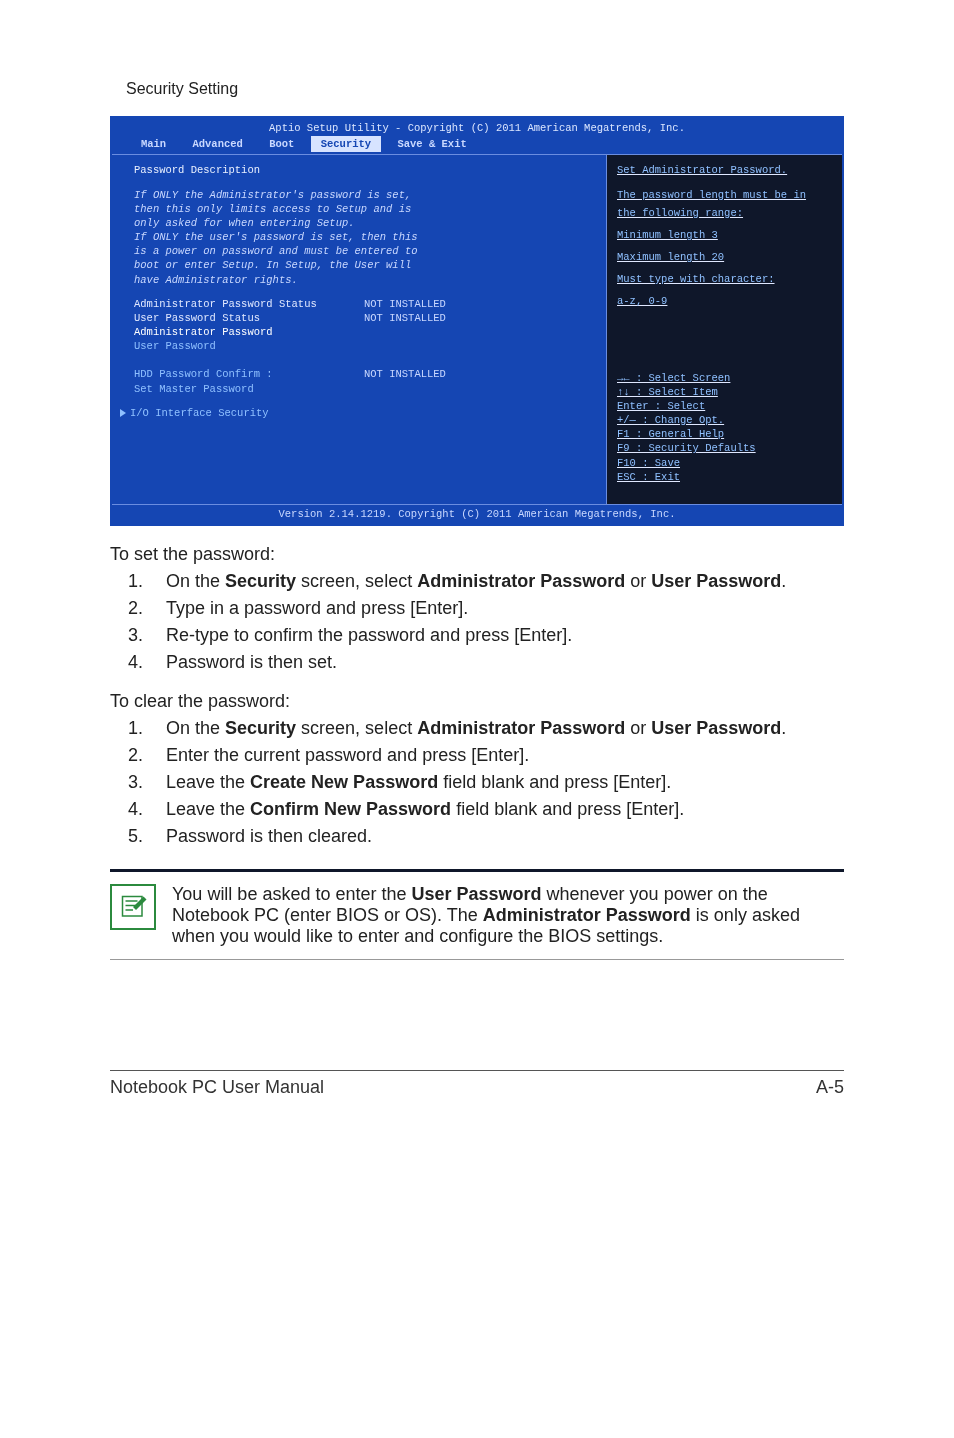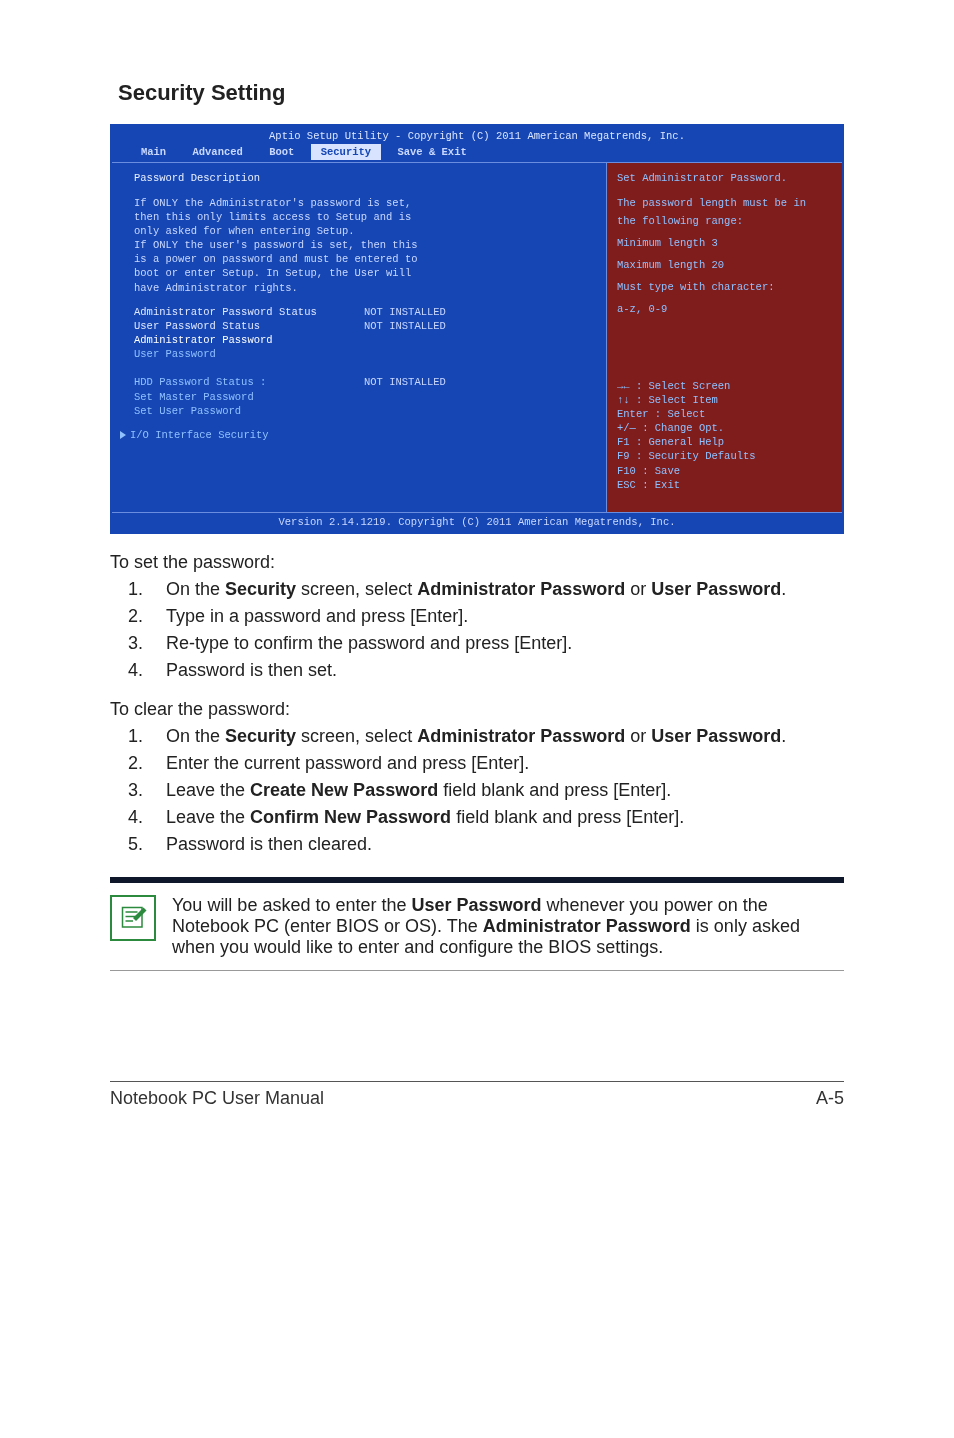--- a/index.html
+++ b/index.html
@@ -7,23 +7,23 @@
     padding: 0;
     background: #fff;
     font-family: "Segoe UI", Arial, sans-serif;
     color: #222;
     width: 954px;
   }
   .page {
     padding: 80px 110px 40px 110px;
   }
   h2.heading {
-    font-size: 22px;
-    font-weight: 700;
-    margin: 0 0 18px 8px;
+    font-size: 16px;
+    font-weight: 400;
+    margin: 0 0 18px 16px;
   }
   .bios {
     border: 2px solid #1546b3;
     background: #1546b3;
     font-family: "Courier New", monospace;
     font-size: 10.5px;
     color: #e0e8ff;
     line-height: 1.35;
   }
   .bios-title {
@@ -51,25 +51,26 @@
     border-top: 1px solid #6a8de0;
   }
   .bios-left {
     flex: 1;
     background: #1546b3;
     padding: 8px 12px 20px 22px;
     border-right: 1px solid #6a8de0;
   }
   .bios-right {
     width: 215px;
-    background: #7f1d1d;
+    background: #0f172a;
     padding: 8px 10px 20px 10px;
+    text-decoration: underline;
   }
   .bios-left .hdr { color: #e9f0ff; margin-bottom: 4px; }
-  .bios-left .desc { color: #c9d8ff; }
+  .bios-left .desc { color: #c9d8ff; font-style: italic; }
   .bios-left .kv { display: flex; }
   .bios-left .kv .k { width: 230px; }
   .bios-left .kv .v { color: #c9d8ff; }
   .bios-left .hl { color: #fff; }
   .bios-left .blue { color: #8fc0ff; }
   .bios-right .t { color: #8fc0ff; margin-bottom: 4px; }
   .bios-right .b { color: #8fc0ff; }
   .bios-right .sep { height: 58px; }
   .bios-footer {
     background: #1546b3;
@@ -100,21 +101,21 @@
   ol li {
     padding-left: 18px;
     margin-bottom: 6px;
   }
   .callout {
     display: flex;
     align-items: flex-start;
     gap: 16px;
     font-size: 18px;
     margin-top: 22px;
-    border-top: 6px solid #0f172a;
+    border-top: 3px solid #0f172a;
     border-bottom: 1px solid #999;
     padding: 12px 0;
   }
   .note-icon {
     width: 42px;
     height: 42px;
     border: 2px solid #2b8a3e;
     display: flex;
     align-items: center;
     justify-content: center;
@@ -165,25 +166,24 @@
             <div class="v">NOT INSTALLED</div>
           </div>
         <div class="kv">
             <div class="k">User Password Status</div>
             <div class="v">NOT INSTALLED</div>
           </div>
         <div class="hl">Administrator Password</div>
         <div class="blue">User Password</div>
         <div style="height:14px"></div>
         <div class="kv">
-            <div class="k blue">HDD Password Status :</div>
+            <div class="k blue">HDD Password Confirm :</div>
             <div class="v">NOT INSTALLED</div>
           </div>
         <div class="blue">Set Master Password</div>
-        <div class="blue">Set User Password</div>
         <div style="height:10px"></div>
         <div class="blue bios-tri" style="margin-left:-14px">I/O Interface Security</div>
         <div style="height:34px"></div>
       </div>
       <div class="bios-right">
         <div class="t">Set Administrator Password.</div>
         <div style="height:6px"></div>
         <div class="t">The password length must be in</div>
         <div class="t">the following range:</div>
         <div style="height:4px"></div>

